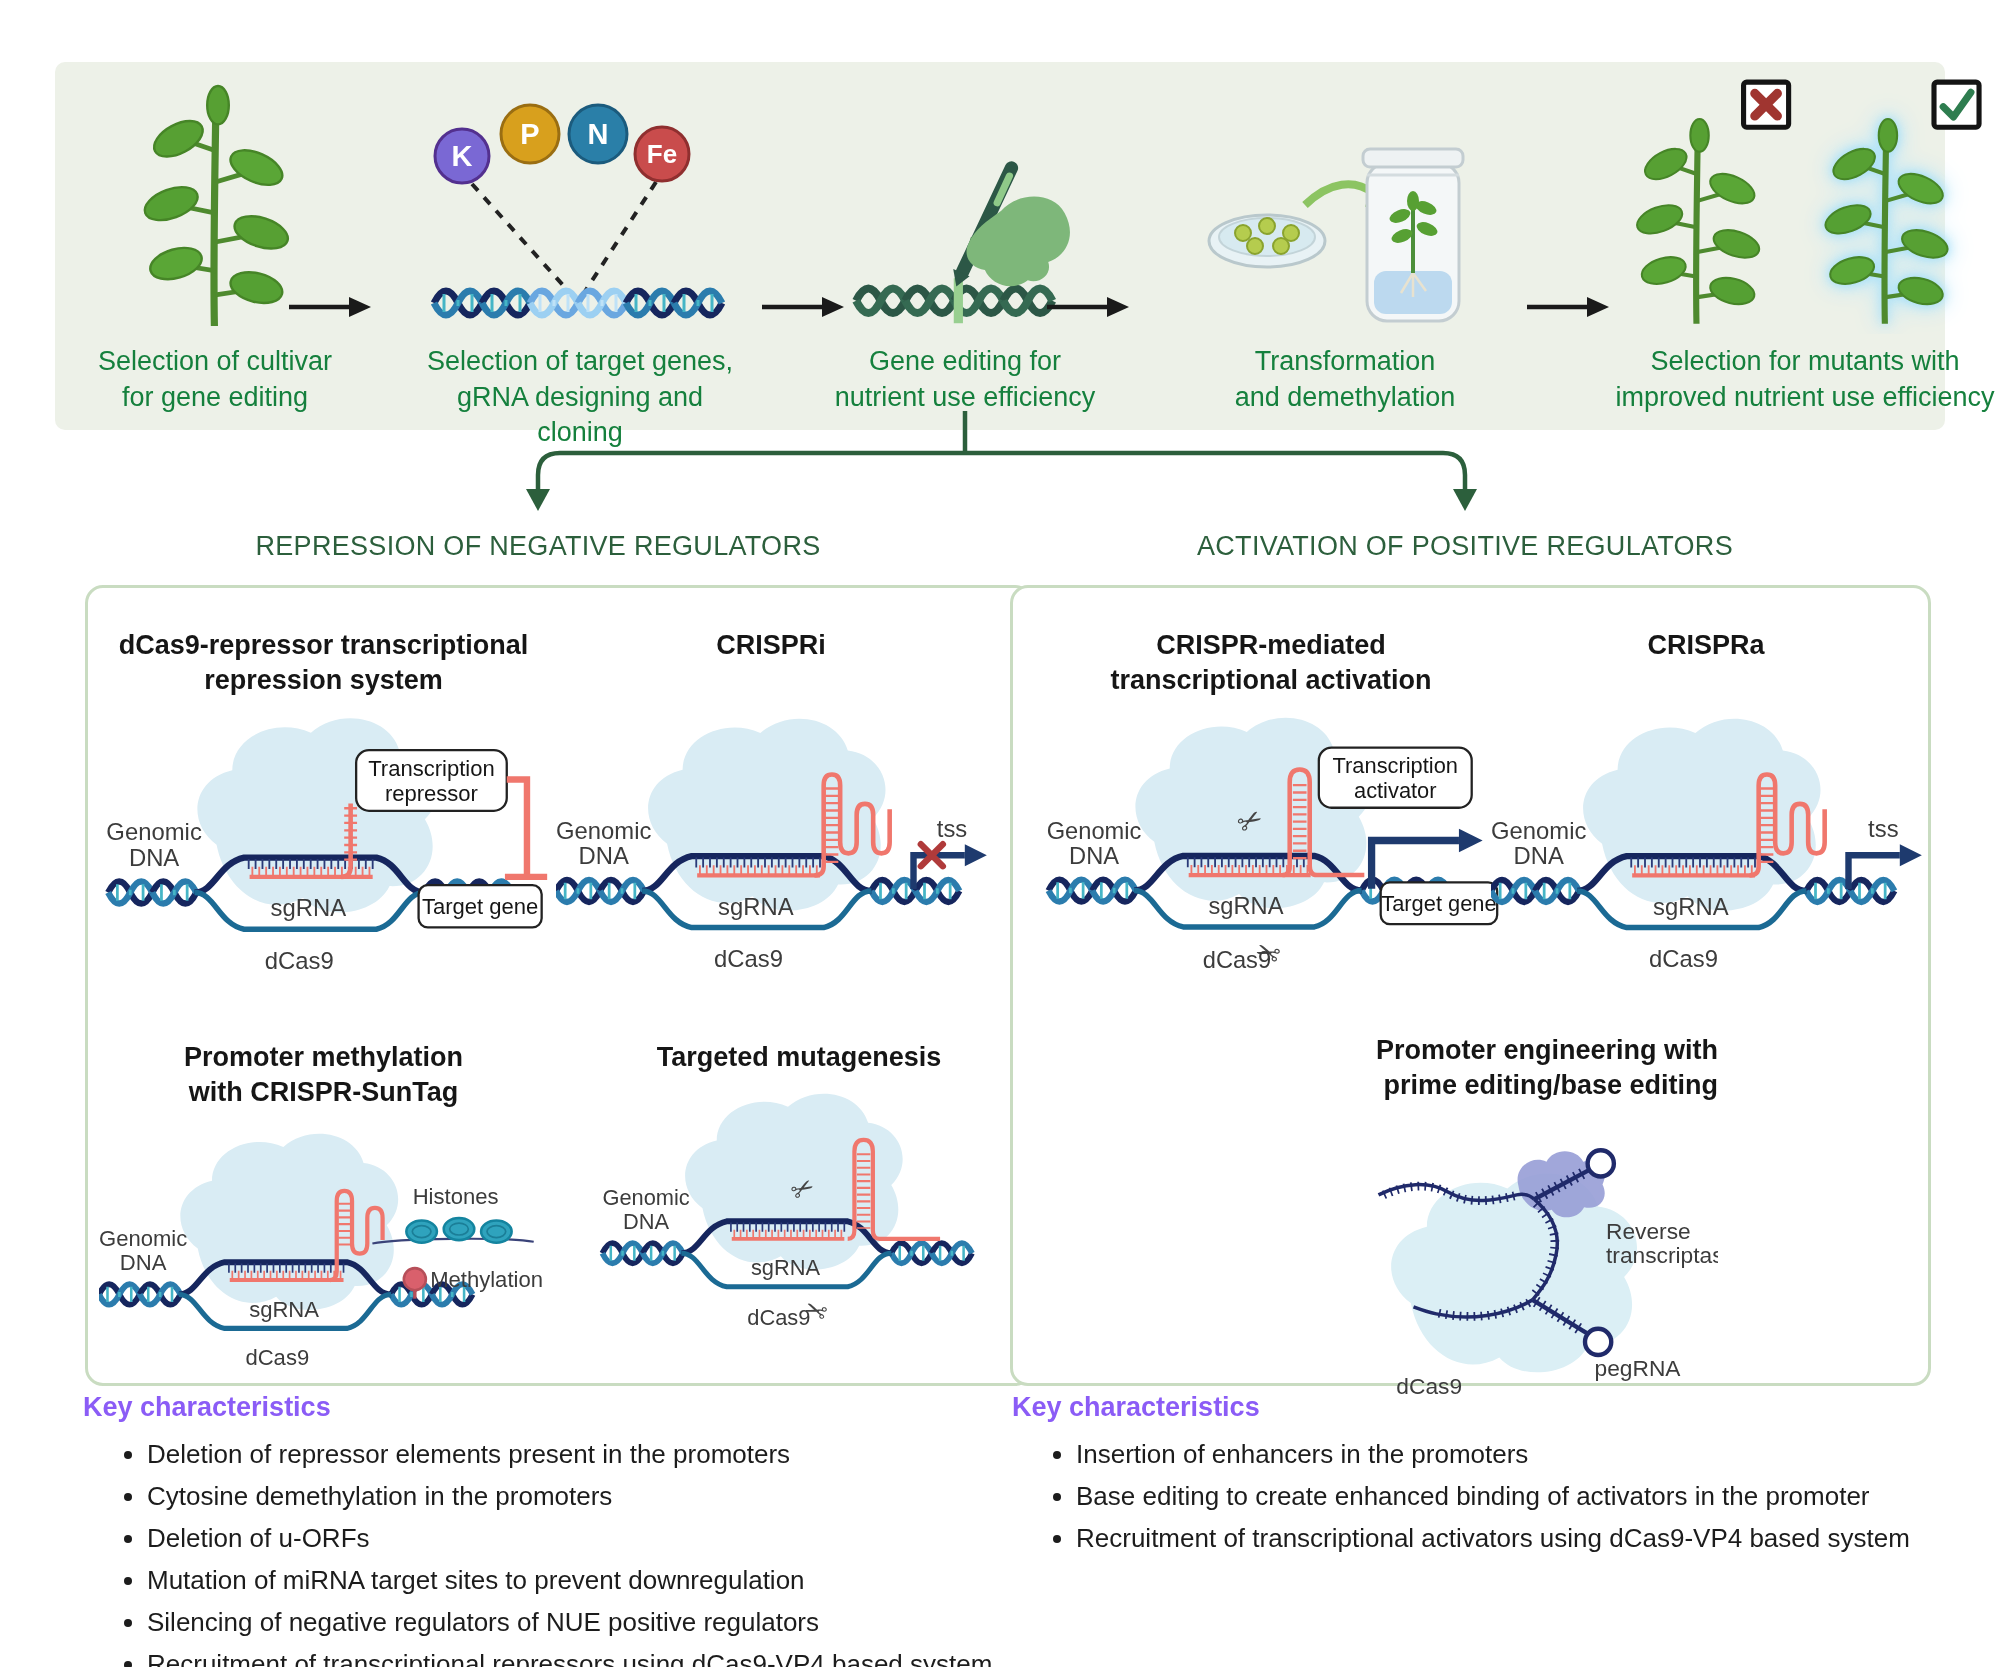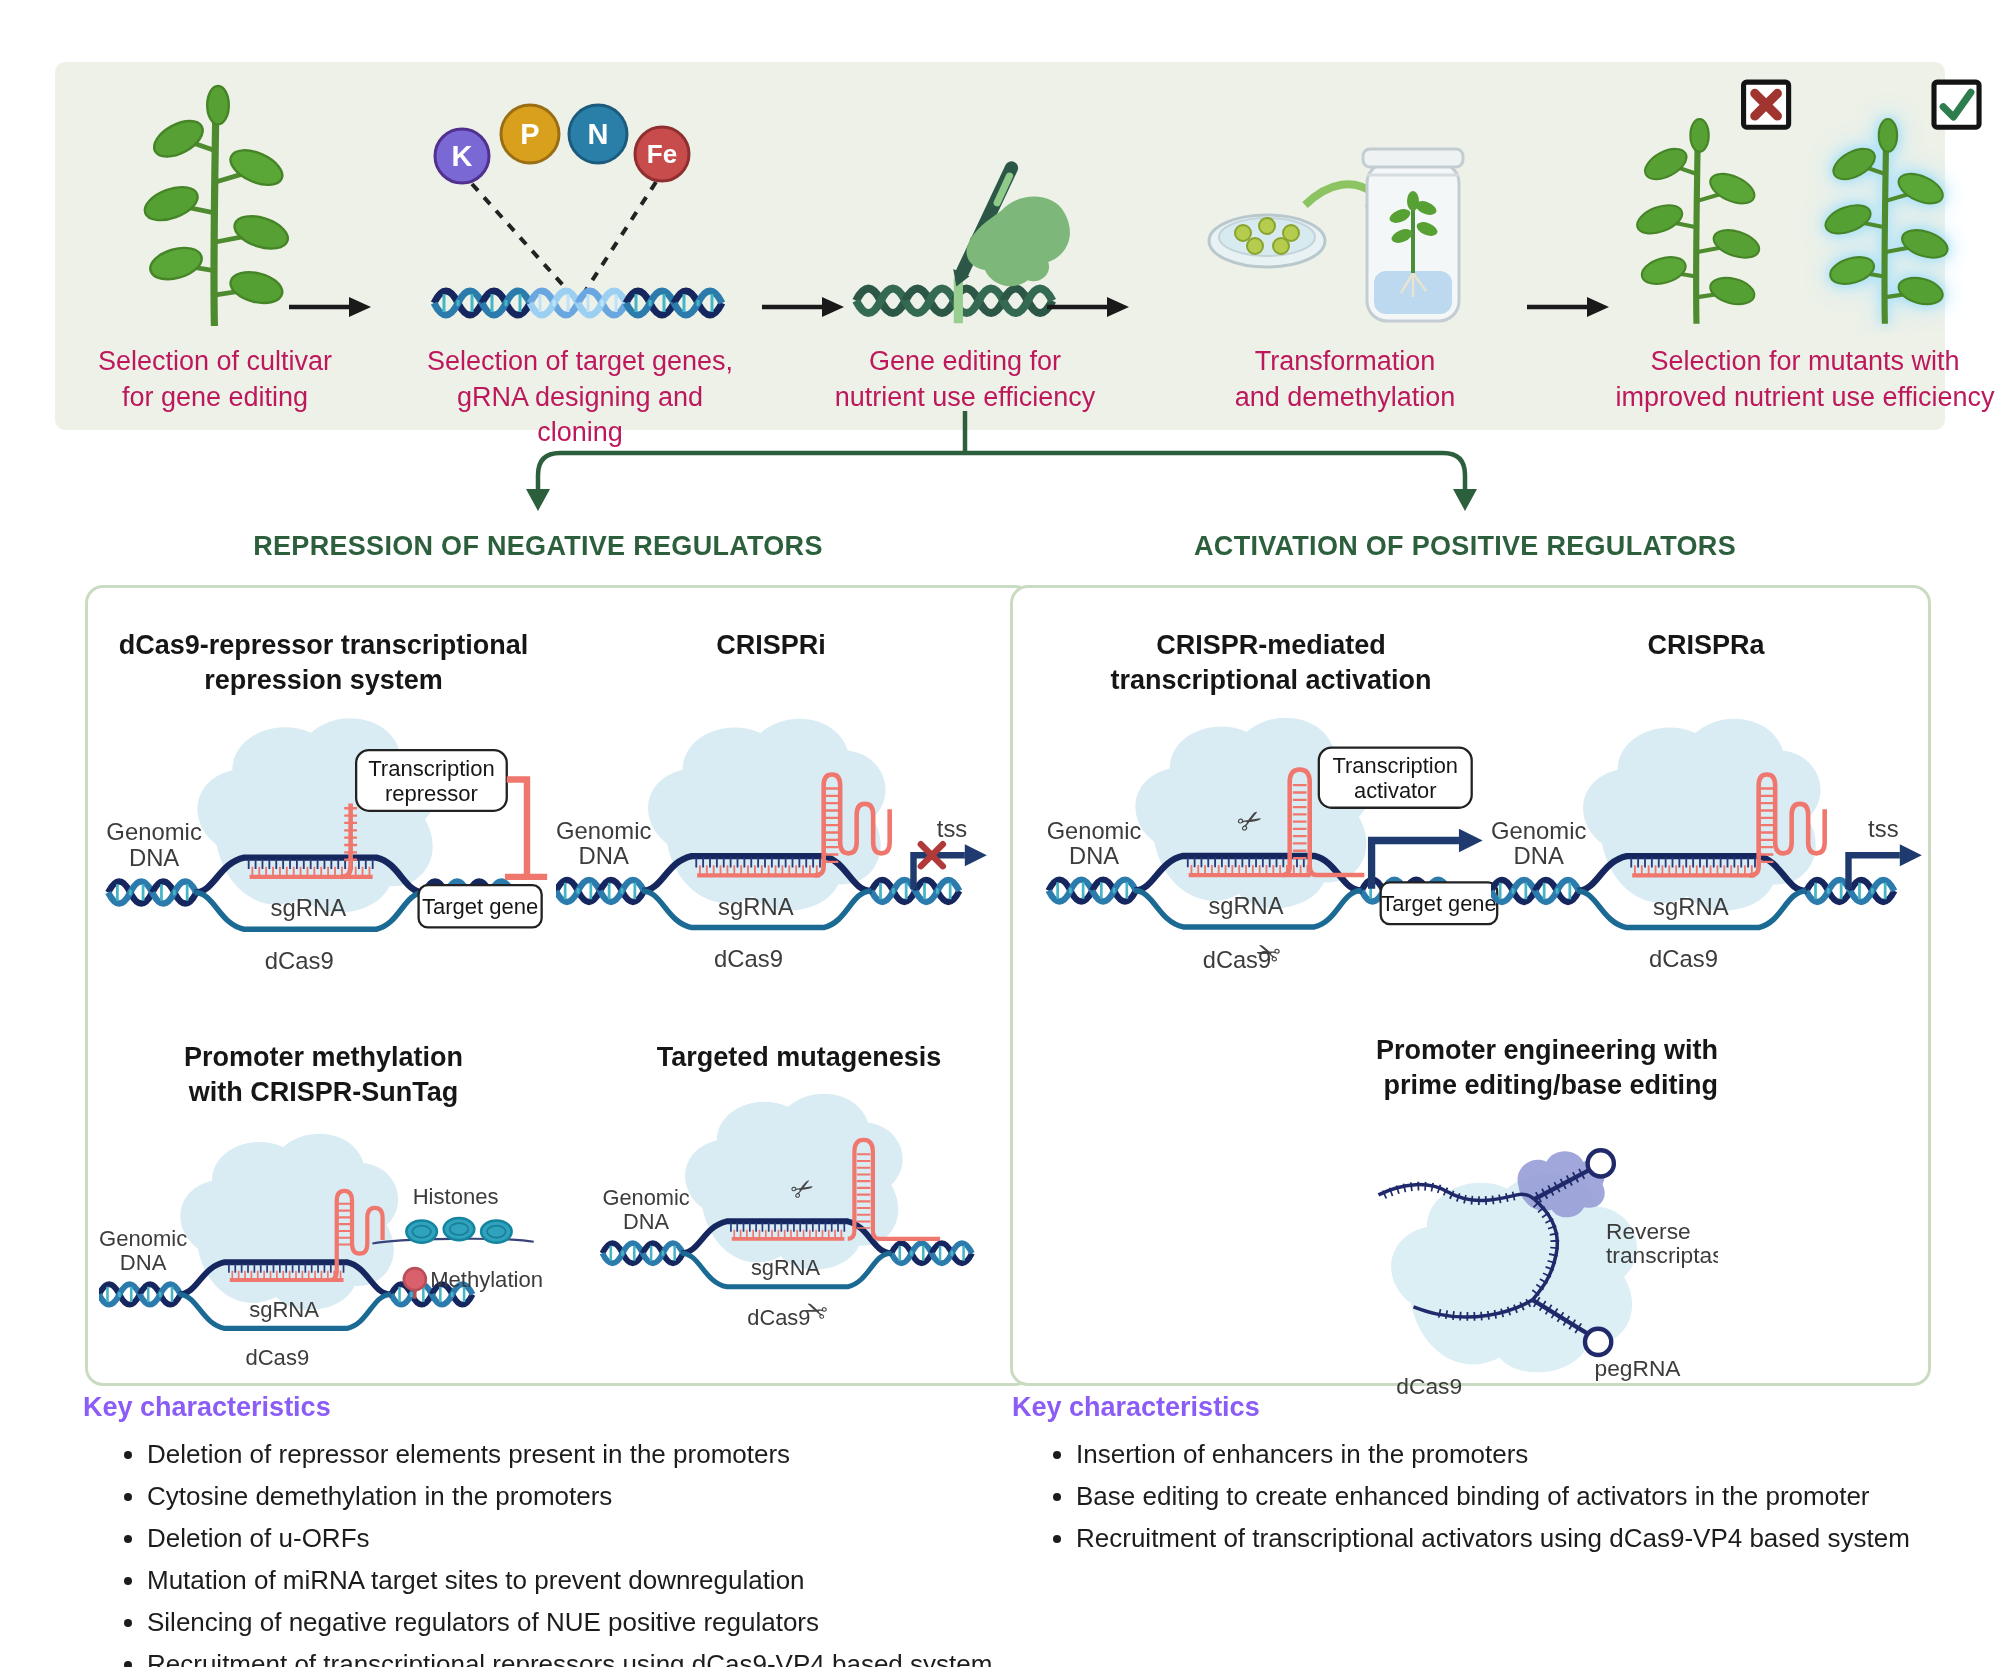--- a/index.html
+++ b/index.html
@@ -3,26 +3,26 @@
 <meta charset="utf-8">
 <style>
   html,body{margin:0;padding:0;background:#fff;}
   .page{position:relative;width:2000px;height:1667px;background:#ffffff;
         font-family:"Liberation Sans",sans-serif;overflow:hidden;}
   
   .banner{position:absolute;left:55px;top:62px;width:1890px;height:368px;
           background:#edf1e8;border-radius:10px;}
   .step{position:absolute;top:14px;text-align:center;}
   .step .icon{height:258px;display:flex;align-items:flex-end;justify-content:center;}
-  .step-label{font-size:27px;line-height:1.32;color:#be185d;margin-top:10px;}
+  .step-label{font-size:27px;line-height:1.32;color:#15803d;margin-top:10px;}
   .harrow{position:absolute;top:232px;}
   
   .connector{position:absolute;left:0;top:405px;}
   .branch-heading{position:absolute;top:531px;width:700px;text-align:center;
-                  font-size:27px;font-weight:bold;color:#2c5f3c;letter-spacing:.3px;}
+                  font-size:27px;font-weight:normal;color:#2c5f3c;letter-spacing:.3px;}
   
   .panel{position:absolute;top:585px;height:795px;background:#fff;
          border:3px solid #c9dcc1;border-radius:18px;}
   .cell{position:absolute;text-align:center;}
   .cell-title{font-size:27px;font-weight:bold;color:#161616;line-height:1.3;}
   .cell svg{margin-top:6px;}
   
   .kc{position:absolute;width:940px;}
   .kc-h{font-size:27px;font-weight:bold;color:#8b5cf6;}
   .kc ul{margin:16px 0 0 0;padding-left:64px;}

